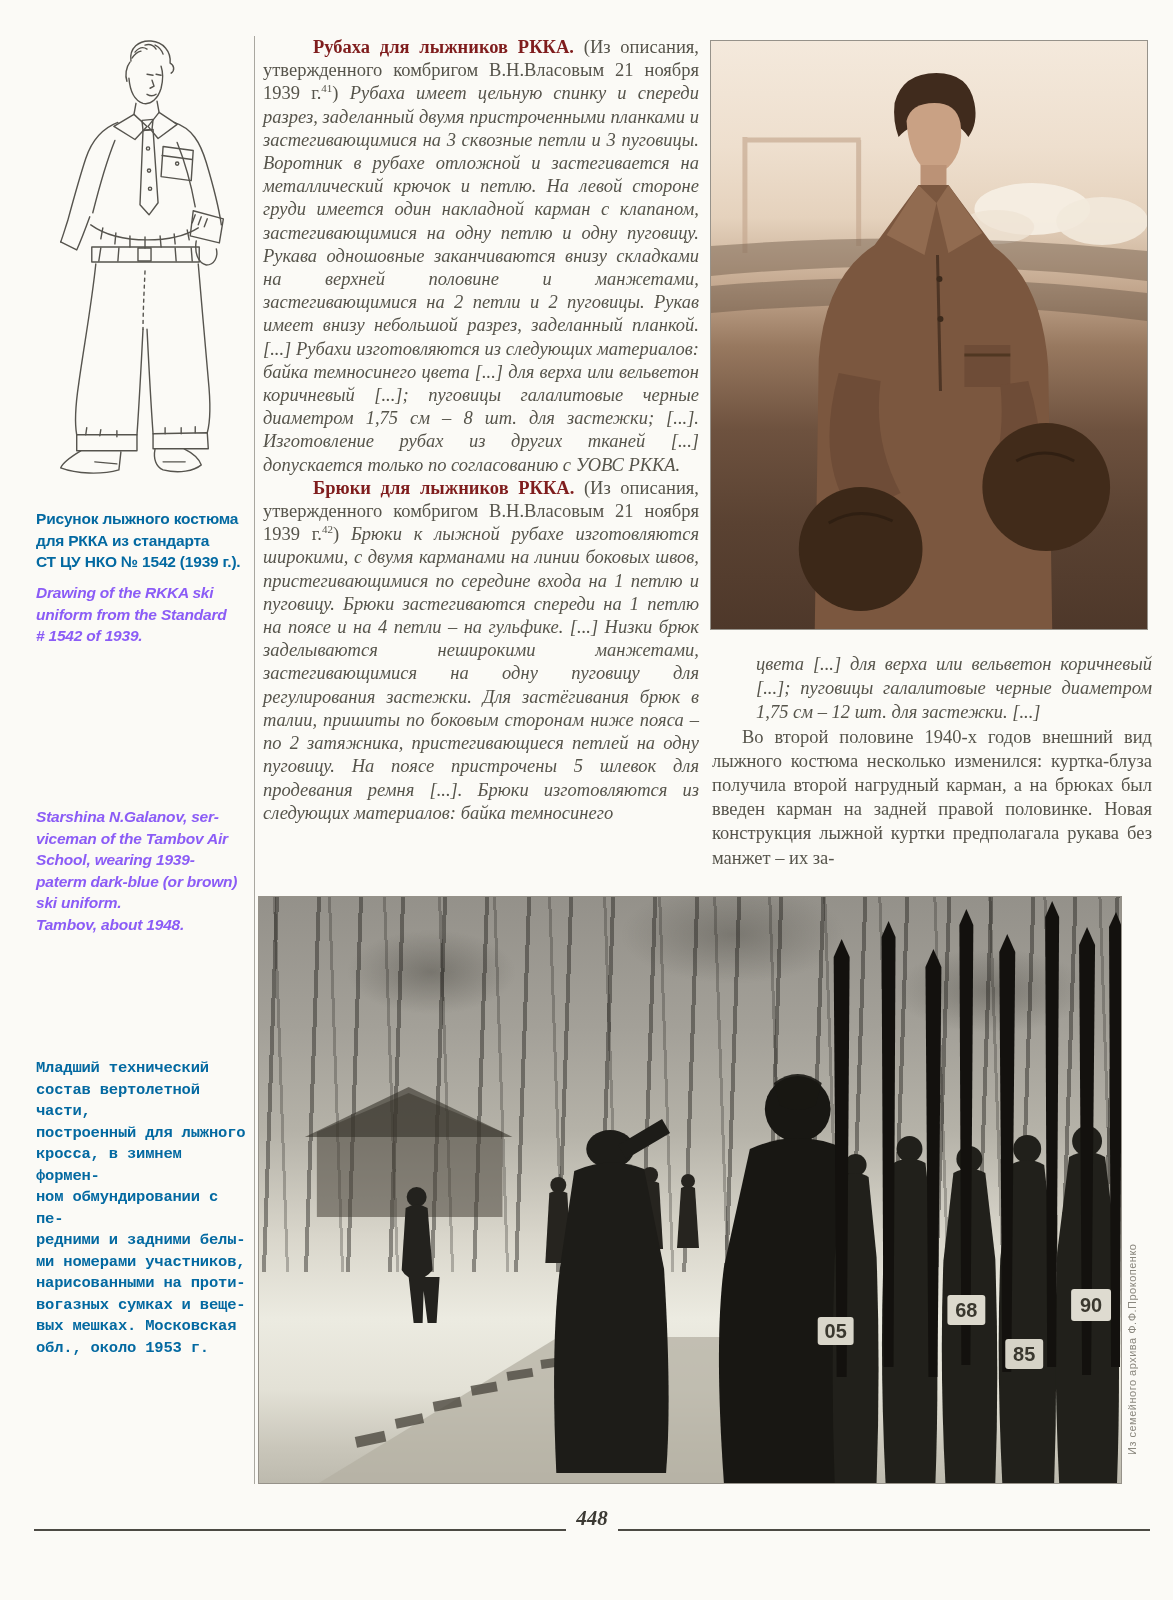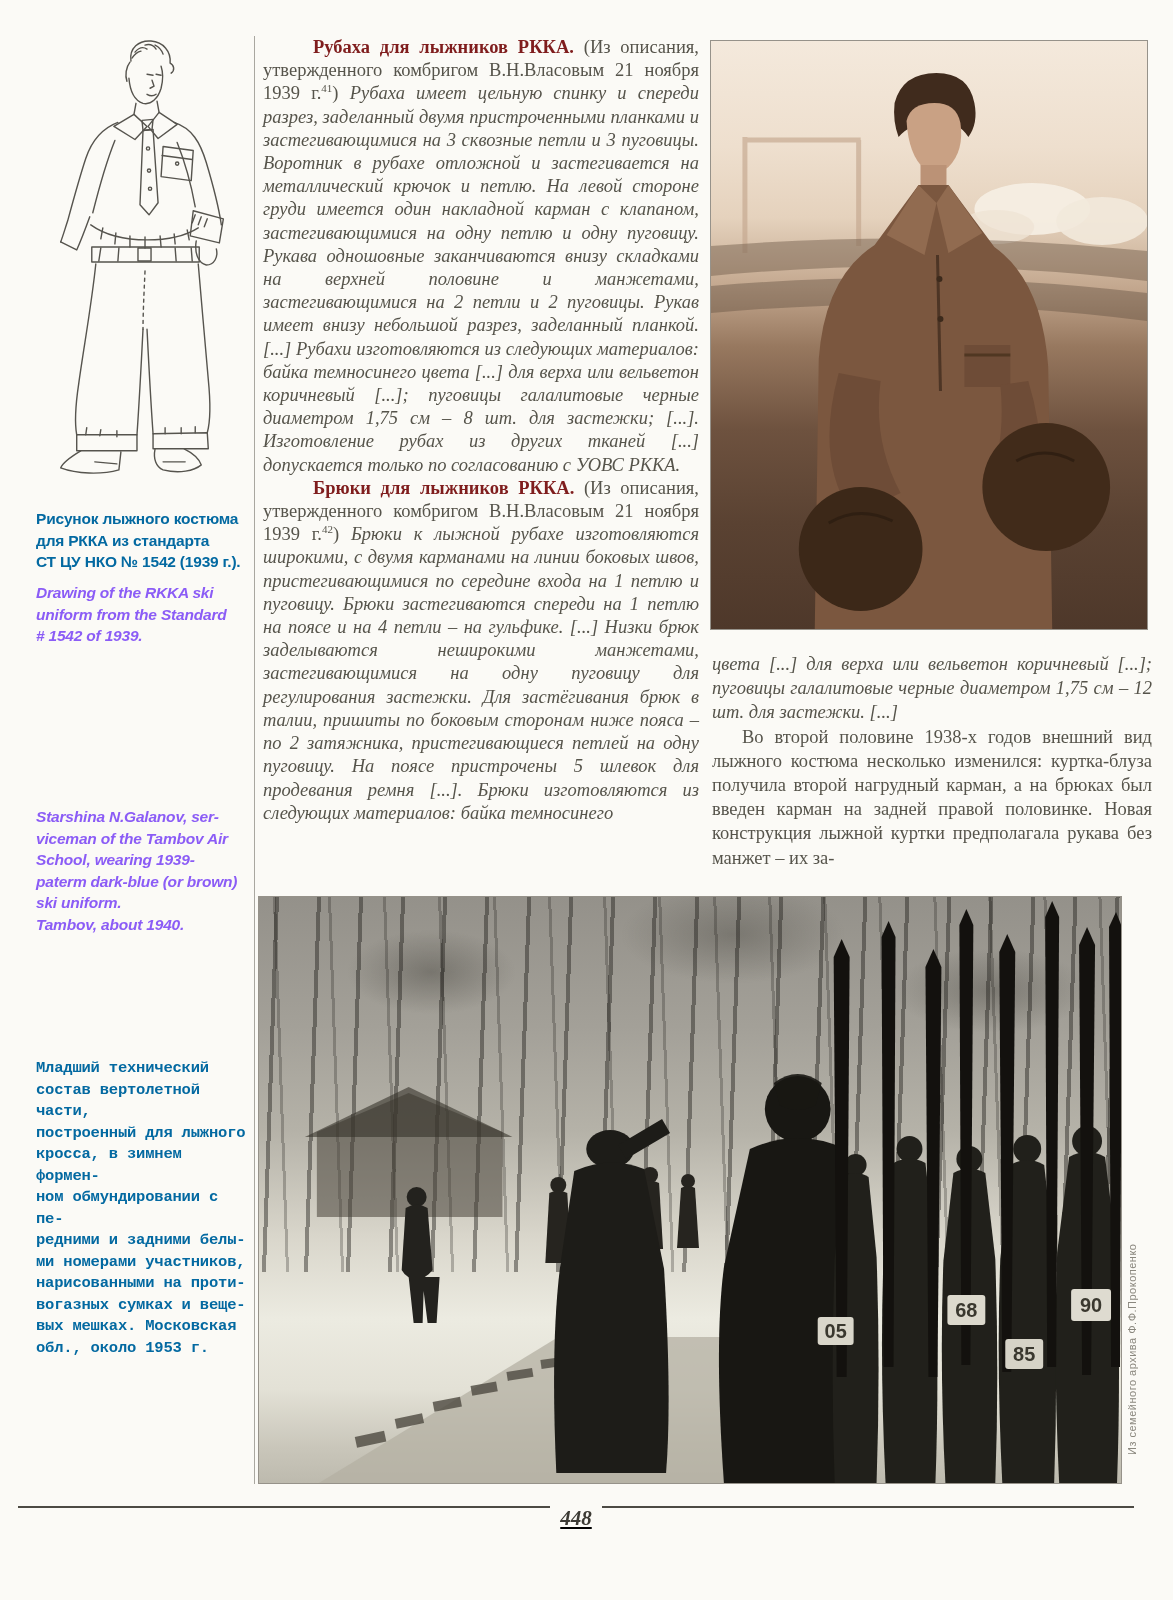--- a/index.html
+++ b/index.html
@@ -37,21 +37,21 @@
     font-size:18.5px;line-height:23.2px;
     color:#56544b;text-align:justify;
   }
   .article-col2{
     position:absolute;left:712px;top:652px;width:440px;
     font-family:"Liberation Serif",serif;
     font-size:18.5px;line-height:24.2px;
     color:#56544b;text-align:justify;
   }
   .para{margin:0;text-indent:30px;}
-  .para.noindent{text-indent:0;}
+  .para.noindent{text-indent:0;margin-left:44px;}
   .seg-bold{font-weight:700;font-style:normal;color:#7f1d1d;margin-left:20px;}
   .seg-plain{font-style:normal;}
   .seg-italic{font-style:italic;}
   sup.seg-sup{font-size:11px;line-height:0;}
 
   
   .photo{border:1px solid #96928a;box-sizing:border-box;position:absolute;overflow:hidden;}
   .photo-top{
     left:710px;top:40px;width:438px;height:590px;
     background:linear-gradient(180deg,
@@ -81,22 +81,22 @@
   
   .photo-credit{
     position:absolute;left:1126px;top:1216px;height:266px;width:22px;
     writing-mode:vertical-rl;transform:rotate(180deg);
     font-size:11px;color:#8b887f;letter-spacing:.5px;
     text-align:center;
   }
 
   
   .footer{
-    position:absolute;left:18px;top:1506px;width:1116px;
-    display:flex;align-items:flex-start;gap:10px;text-decoration:underline;
+    position:absolute;left:34px;top:1506px;width:1116px;
+    display:flex;align-items:flex-end;gap:10px;
   }
   .footer .rule{flex:1;height:0;border-top:2px solid #4c4a44;}
   .page-number{
     font-family:"Liberation Serif",serif;font-style:italic;font-weight:700;
     font-size:21px;color:#3c3a34;
   }
 </style>
 </head>
 <body>
 
@@ -167,21 +167,21 @@
 для РККА из стандарта
 СТ ЦУ НКО № 1542 (1939 г.).</div>
   <div class="cap en cap2">Drawing of the RKKA ski
 uniform from the Standard
 # 1542 of 1939.</div>
   <div class="cap en cap4">Starshina N.Galanov, ser-
 viceman of the Tambov Air
 School, wearing 1939-
 paterm dark-blue (or brown)
 ski uniform.
-Tambov, about 1940.</div>
+Tambov, about 1948.</div>
   <div class="cap cap5">Младший технический
 состав вертолетной части,
 построенный для лыжного
 кросса, в зимнем формен-
 ном обмундировании с пе-
 редними и задними белы-
 ми номерами участников,
 нарисованными на проти-
 вогазных сумках и веще-
 вых мешках. Московская
@@ -226,21 +226,21 @@
       <path d="M318,340 Q340,412 322,470 L276,452 Q296,402 290,344 Z" fill="#6e4c37"></path>
 
       <circle cx="150" cy="508" r="62" fill="#3c2818"></circle>
       <circle cx="336" cy="446" r="64" fill="#412b1a"></circle>
       <path d="M118,482 q30,-18 64,-2 M306,420 q28,-16 58,0" stroke="#2a1b0f" stroke-width="3" fill="none" opacity="0.7"></path>
     </svg>
   </div>
 
   <div class="article-col2">
     <p class="para noindent"><span class="seg-italic">цвета [...] для верха или вельветон коричневый [...]; пуговицы галалитовые черные диаметром 1,75 см – 12 шт. для застежки. [...]</span></p>
-    <p class="para"><span class="seg-plain">Во второй половине 1938-х годов внешний вид лыжного костюма несколько изменился: куртка-блуза получила второй нагрудный карман, а на брюках был введен карман на задней правой половинке. Новая конструкция лыжной куртки предполагала рукава без манжет – их за-</span></p>
+    <p class="para"><span class="seg-plain">Во второй половине 1940-х годов внешний вид лыжного костюма несколько изменился: куртка-блуза получила второй нагрудный карман, а на брюках был введен карман на задней правой половинке. Новая конструкция лыжной куртки предполагала рукава без манжет – их за-</span></p>
   </div>
 
   <div class="photo photo-bottom">
     <div class="tree-band"></div>
     <svg viewBox="0 0 864 586" preserveAspectRatio="none">
 
       <polygon points="58,235 150,196 244,235 244,320 58,320" fill="#474239" opacity="0.55"></polygon>
       <polygon points="46,240 150,190 254,240" fill="#36322a" opacity="0.6"></polygon>
 
       <path d="M60,586 L300,440 L560,440 L540,586 Z" fill="#b4b0a3" opacity="0.75"></path>

